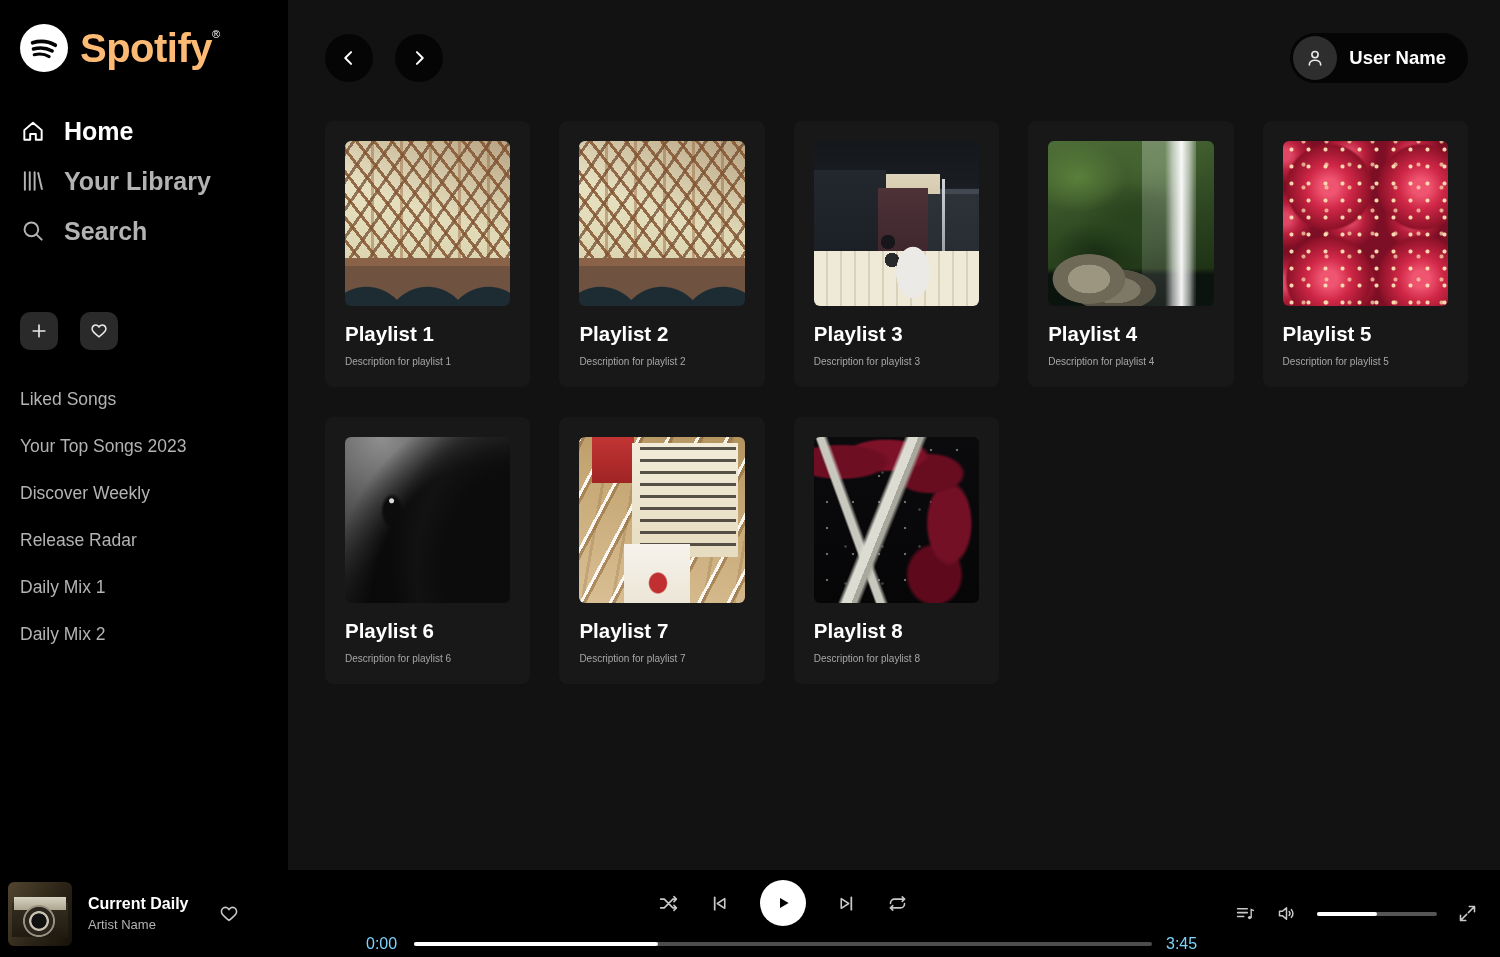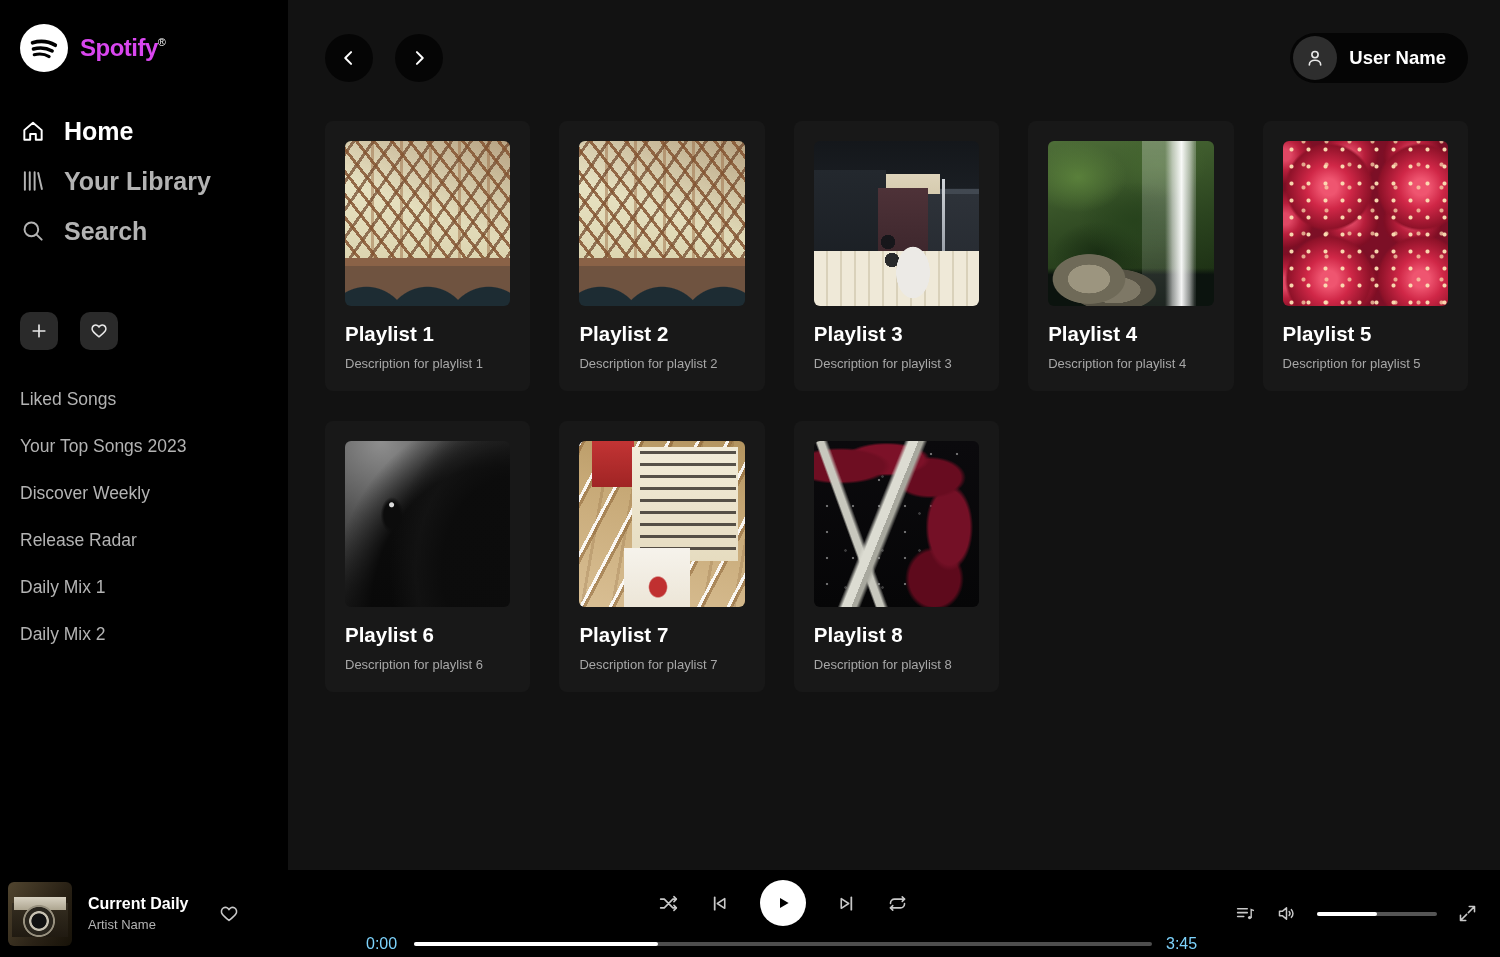--- a/index.html
+++ b/index.html
@@ -11,21 +11,21 @@
   .app {
     display:grid; width:1500px; height:957px;
     grid-template-columns:288px 1fr;
     grid-template-rows:870px 87px;
   }
 
   
   .sidebar { grid-row:1; grid-column:1; background:#000; padding:24px 20px; overflow:hidden; }
   .logo { display:flex; align-items:center; gap:12px; }
   .logo svg { width:48px; height:48px; }
-  .logo-text { font-size:24px; font-weight:700; letter-spacing:-0.5px; color:#d946ef; }
+  .logo-text { font-size:40px; font-weight:700; letter-spacing:-0.5px; color:#fdba74; }
   .logo-reg { font-size:11px; vertical-align:top; position:relative; top:2px; color:#fff; }
   .nav { margin-top:34px; }
   .nav-item { display:flex; align-items:center; gap:18px; height:50px; color:#b3b3b3; font-size:25px; font-weight:600; cursor:pointer; }
   .nav-item svg { width:26px; height:26px; flex:0 0 auto; }
   .nav-item.active { color:#fff; font-weight:700; }
   .sidebar-actions { margin-top:56px; display:flex; gap:22px; }
   .sq-btn { width:38px; height:38px; border:none; border-radius:10px; background:#2a2a2a; color:#e8e8e8; display:flex; align-items:center; justify-content:center; cursor:pointer; }
   .sq-btn svg { width:20px; height:20px; }
   .playlist-list { list-style:none; margin-top:26px; }
   .playlist-list li { color:#b3b3b3; font-size:17.5px; padding:13px 0; cursor:pointer; }
@@ -38,21 +38,21 @@
   .circle-btn svg { width:20px; height:20px; }
   .user-pill { display:flex; align-items:center; gap:12px; height:50px; border:none; border-radius:25px; background:#050505; padding:3px 22px 3px 3px; cursor:pointer; }
   .user-avatar { width:44px; height:44px; border-radius:50%; background:#2e2e2e; display:flex; align-items:center; justify-content:center; }
   .user-avatar svg { width:22px; height:22px; }
   .user-name { font-size:18.5px; font-weight:600; color:#fff; }
 
   .grid { margin-top:38px; display:grid; grid-template-columns:repeat(5,1fr); gap:30px 29px; }
   .card { background:#181818; border-radius:8px; padding:20px; cursor:pointer; }
   .card-art { width:100%; aspect-ratio:1/1; border-radius:6px; background-color:#333; }
   .card h3 { margin-top:16px; font-size:20.5px; font-weight:700; color:#fff; }
-  .card p { margin-top:10px; font-size:13px; color:#a7a7a7; }
+  .card p { margin-top:10px; font-size:10px; color:#a7a7a7; }
 
   
   [data-art="steel-bridge"] {
     background-image:
       radial-gradient(90px 100px at 13% 119%, #1d2c33 0 45px, rgba(29,44,51,0) 46px),
       radial-gradient(90px 100px at 50% 119%, #1d2c33 0 45px, rgba(29,44,51,0) 46px),
       radial-gradient(90px 100px at 87% 119%, #1d2c33 0 45px, rgba(29,44,51,0) 46px),
       linear-gradient(180deg, rgba(0,0,0,0) 0 71%, #8a6247 71% 76%, #6f5340 76% 100%),
       repeating-linear-gradient(52deg, rgba(133,85,50,0) 0 11px, rgba(133,85,50,0.85) 11px 14px),
       repeating-linear-gradient(-55deg, rgba(110,68,40,0) 0 13px, rgba(110,68,40,0.7) 13px 16px),

